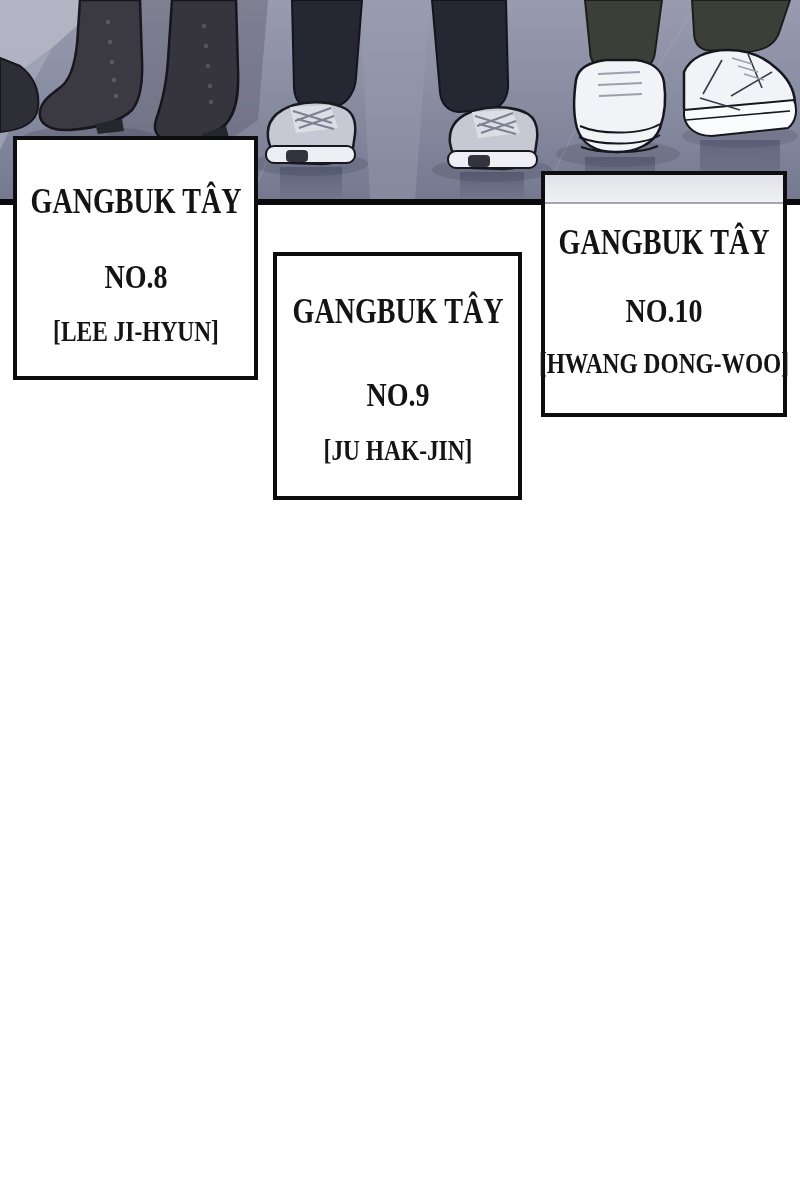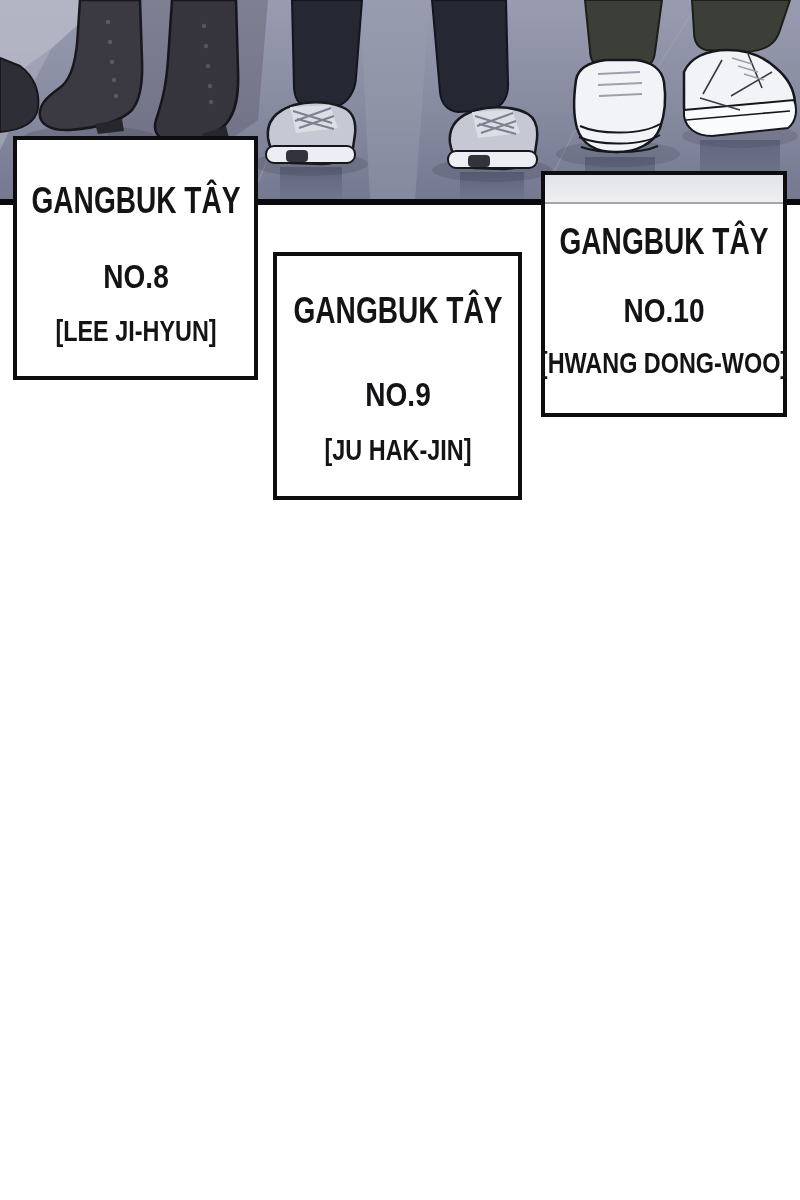--- a/index.html
+++ b/index.html
@@ -1,18 +1,18 @@
 <!DOCTYPE html>
 <html><head>
 <meta charset="utf-8">
 <style>
   html,body{margin:0;padding:0;background:#ffffff;}
   .page{
     position:relative;width:800px;height:1048px;background:#ffffff;
-    overflow:hidden;font-family:Liberation Sans, sans-serif;text-align:center;
+    overflow:hidden;font-family:Liberation Serif, serif;text-align:center;
   }
   .artwork{position:absolute;left:0;top:0;width:800px;height:206px;}
   .artwork svg{display:block;}
 
   .caption-box{
     position:absolute;background:#ffffff;border:4px solid #0d0d10;
     box-sizing:border-box;z-index:5;
   }
   .cap-line{
     position:absolute;left:50%;white-space:nowrap;

